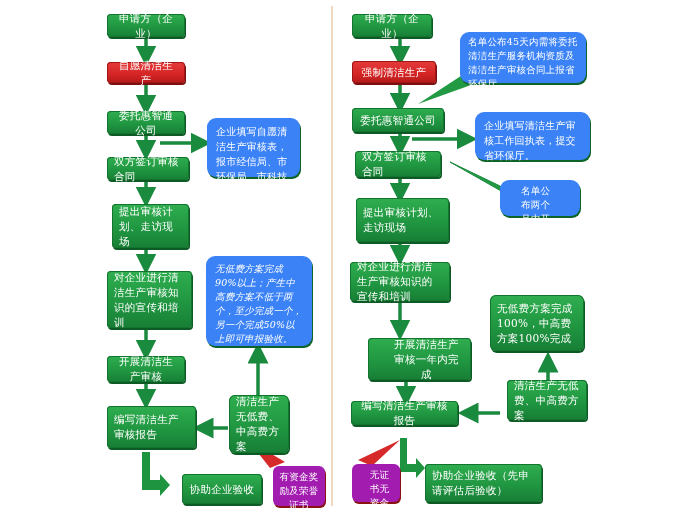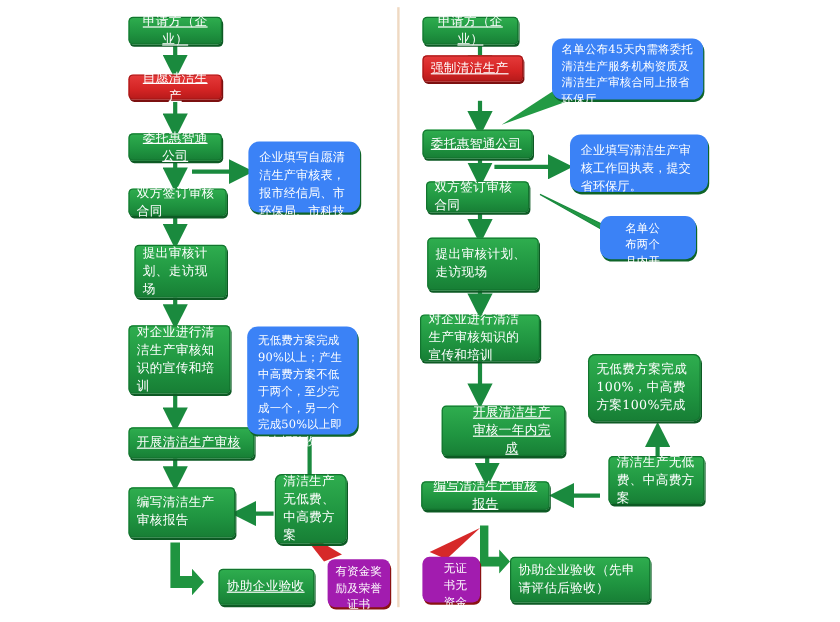--- a/index.html
+++ b/index.html
@@ -4,21 +4,21 @@
 <style>
   html, body { margin:0; padding:0; }
   body { width:700px; height:518px; background:#ffffff; position:relative; overflow:hidden;
          font-family:"DejaVu Serif","Liberation Serif",serif; }
   .canvas { position:absolute; left:0; top:0; width:700px; height:518px; }
   .divider { position:absolute; left:331px; top:6px; width:2px; height:500px; background:#efd9c2; }
   .box { position:absolute; box-sizing:border-box; color:#ffffff; font-size:10.5px; line-height:15px;
          border-radius:4px; padding:3px 7px; display:flex; align-items:center;
          background:linear-gradient(#2fae4f,#1f9440 60%,#177e35);
          box-shadow: 1px 2px 0 #0d5a24, 0 0 0 1px #13742f inset; letter-spacing:0.3px; }
-  .box.center { text-align:center;text-decoration:underline; }
+  .box.center { justify-content:center; text-align:center; }
   .box.red { background:linear-gradient(#e63b3b,#d42424 60%,#b51a1a); box-shadow:1px 2px 0 #7c1010, 0 0 0 1px #a01616 inset; }
   .note { position:absolute; box-sizing:border-box; color:#ffffff; font-size:10px; line-height:15px;
           border-radius:9px; padding:6px 9px; background:#3b82f6; box-shadow:1px 2px 0 #0e6428; letter-spacing:0.2px; }
   .note.red { background:#a21caf; box-shadow:1px 2px 0 #8a1212; border-radius:6px; padding:4px 6px; text-align:center; }
   svg.arrows { position:absolute; left:0; top:0; width:700px; height:518px; pointer-events:none; }
 </style>
 </head>
 <body>
 
 <div class="canvas">
@@ -83,47 +83,47 @@
   </div>
   <div class="box" style="left:107px;top:157px;width:82px;height:23px;">
     <span>双方签订审核合同</span>
   </div>
   <div class="box" style="left:112px;top:204px;width:77px;height:44px;">
     <span>提出审核计划、走访现场</span>
   </div>
   <div class="box" style="left:107px;top:271px;width:85px;height:57px;">
     <span>对企业进行清洁生产审核知识的宣传和培训</span>
   </div>
-  <div class="box center" style="left:107px;top:356px;width:105px;height:26px;">
+  <div class="box center" style="left:107px;top:356px;width:78px;height:26px;">
     <span>开展清洁生产审核</span>
   </div>
   <div class="box" style="left:107px;top:406px;width:89px;height:42px;">
     <span>编写清洁生产审核报告</span>
   </div>
   <div class="box center" style="left:182px;top:474px;width:80px;height:30px;">
     <span>协助企业验收</span>
   </div>
 
   <div class="note" style="left:207px;top:118px;width:93px;height:59px;">
     <span>企业填写自愿清洁生产审核表，报市经信局、市环保局、市科技局备案</span>
   </div>
-  <div class="note" style="left:206px;top:272px;width:92px;height:90px;font-size:9.5px;line-height:14px;">
+  <div class="note" style="left:206px;top:256px;width:106px;height:90px;font-size:9.5px;line-height:14px;font-style:italic;">
     <span>无低费方案完成90%以上；产生中高费方案不低于两个，至少完成一个，另一个完成50%以上即可申报验收。</span>
   </div>
   <div class="box" style="left:229px;top:395px;width:60px;height:58px;border-radius:6px;">
     <span>清洁生产无低费、中高费方案</span>
   </div>
   <div class="note red" style="left:273px;top:466px;width:52px;height:40px;font-size:9.5px;line-height:14px;">
     <span>有资金奖励及荣誉证书</span>
   </div>
 
   <div class="box center" style="left:352px;top:14px;width:80px;height:23px;">
     <span>申请方（企业）</span>
   </div>
-  <div class="box red center" style="left:352px;top:46px;width:84px;height:22px;">
+  <div class="box red center" style="left:352px;top:61px;width:84px;height:22px;">
     <span>强制清洁生产</span>
   </div>
   <div class="box center" style="left:352px;top:108px;width:92px;height:24px;">
     <span>委托惠智通公司</span>
   </div>
   <div class="box" style="left:355px;top:151px;width:86px;height:26px;">
     <span>双方签订审核合同</span>
   </div>
   <div class="box" style="left:356px;top:198px;width:93px;height:44px;">
     <span>提出审核计划、走访现场</span>

